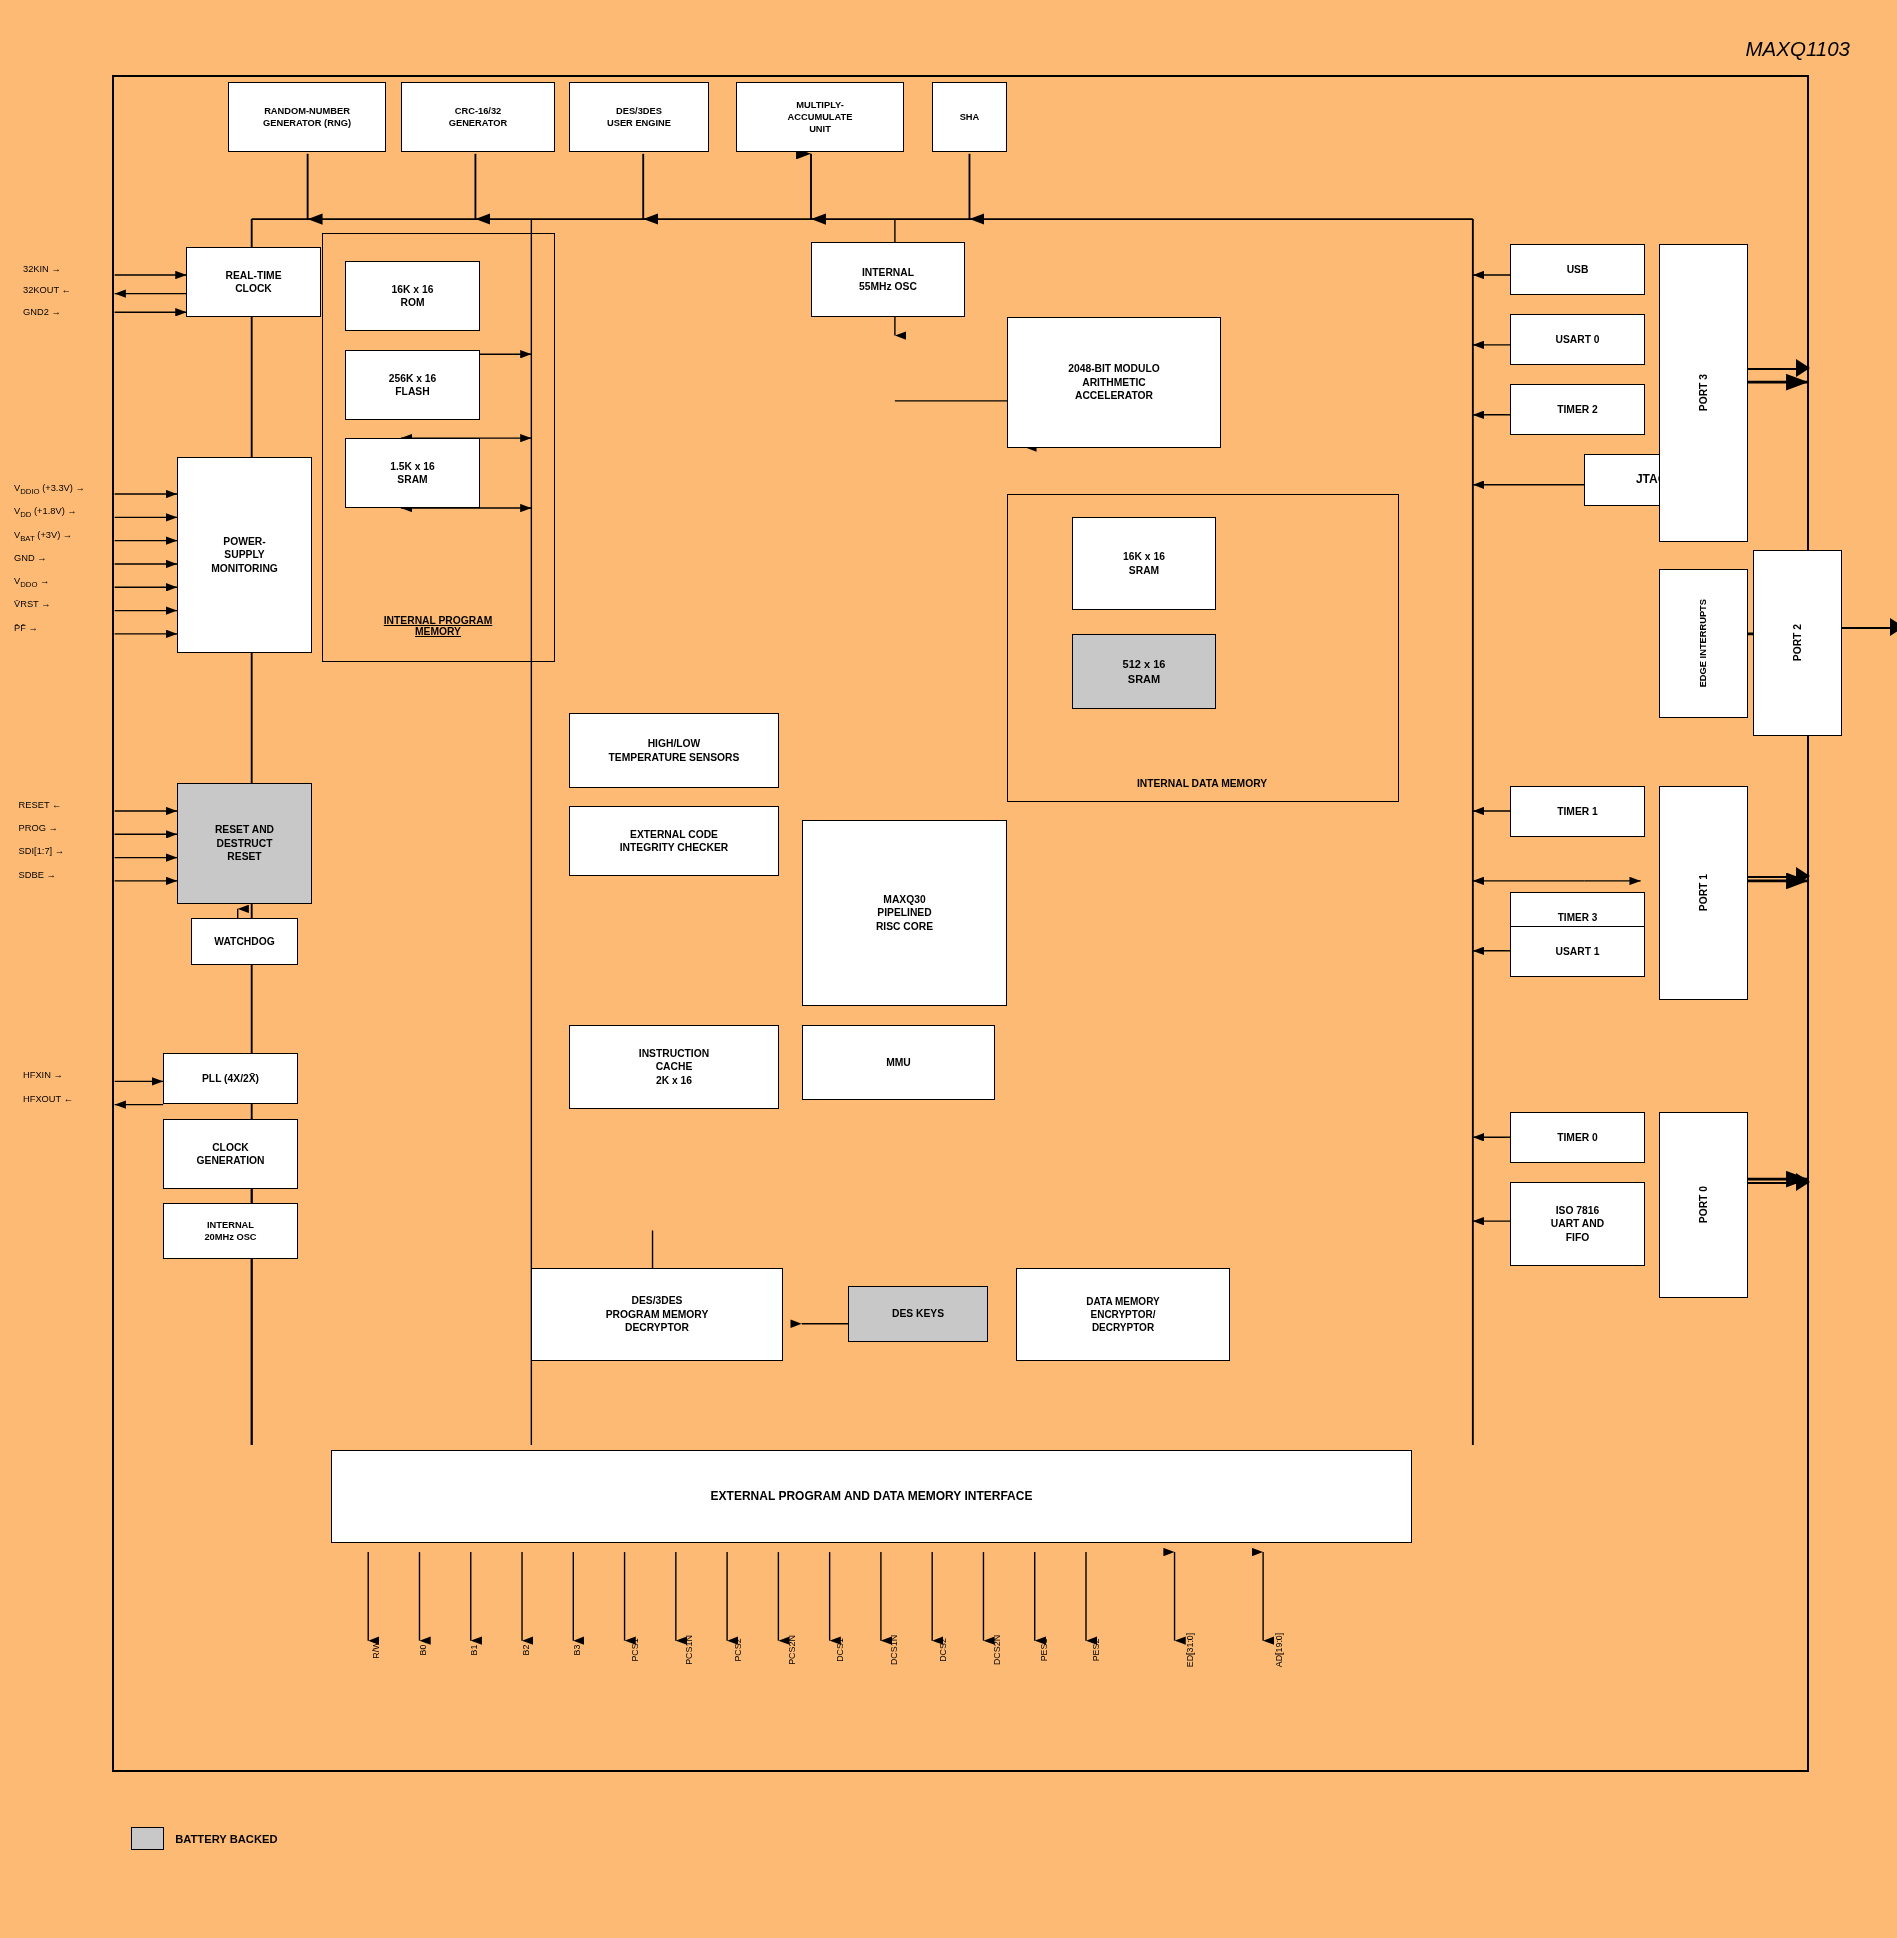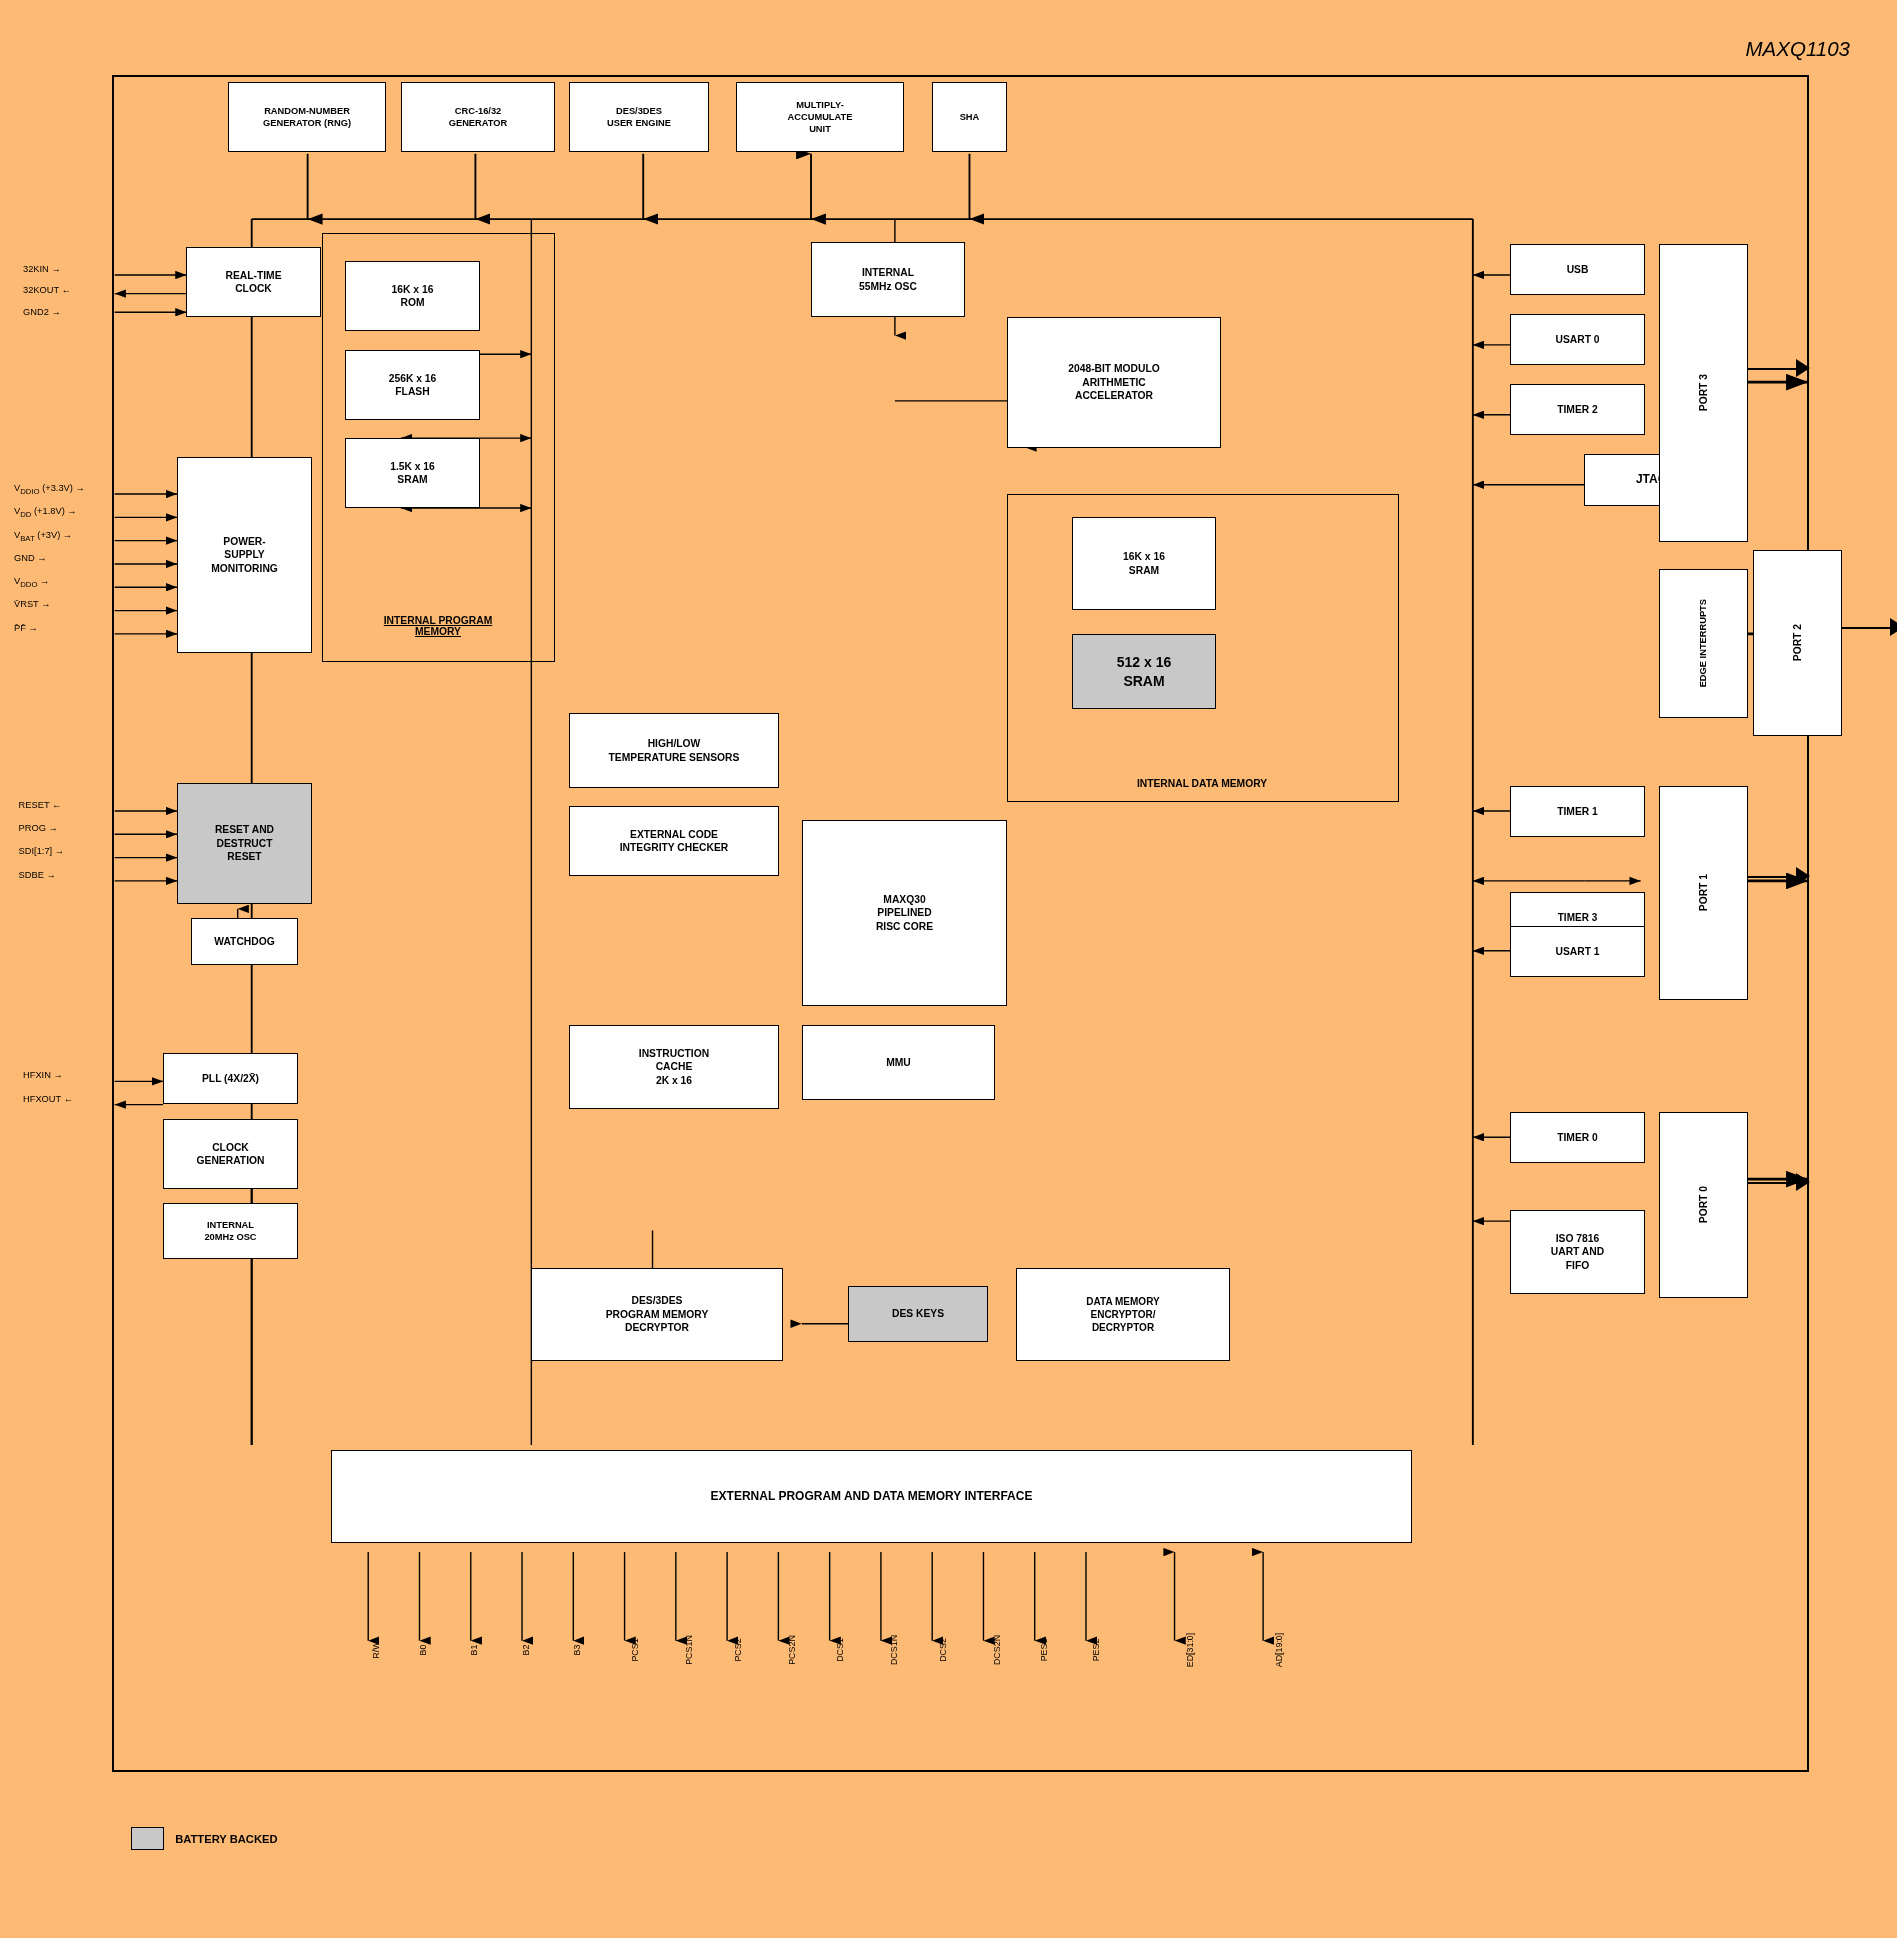--- a/index.html
+++ b/index.html
@@ -318,21 +318,21 @@
   </div>
 
   <div style="position:absolute;left:1007px;top:494px;width:392px;height:308px;border:1.9px solid #000;"></div>
 
   <div style="position:absolute;left:1025px;top:778px;width:354px;text-align:center;font-size:10.3px;font-weight:bold;">INTERNAL DATA MEMORY</div>
 
   <div class="box" style="position:absolute;left:1072px;top:517px;width:144px;height:93px;font-size:10.3px;">
     16K x 16<br>SRAM
   </div>
 
-  <div class="box box-gray" style="position:absolute;left:1072px;top:634px;width:144px;height:75px;font-size:14px;">
+  <div class="box box-gray" style="position:absolute;left:1072px;top:634px;width:144px;height:75px;font-size:11px;">
     512 x 16<br>SRAM
   </div>
 
   <div class="box" style="position:absolute;left:802px;top:820px;width:205px;height:186px;font-size:10.3px;">
     MAXQ30<br>PIPELINED<br>RISC CORE
   </div>
 
   <div class="box" style="position:absolute;left:802px;top:1025px;width:193px;height:75px;font-size:10.3px;">
     MMU
   </div>
@@ -393,21 +393,21 @@
   <div class="box" style="position:absolute;left:1659px;top:786px;width:89px;height:214px;font-size:10.3px;">
     <span style="writing-mode:vertical-rl;transform:rotate(180deg);">PORT 1</span>
   </div>
   <div style="position:absolute;left:1748px;top:876px;width:61px;height:0;border-top:2.8px solid #000;"></div>
   <div style="position:absolute;left:1796px;top:867px;width:0;height:0;border-left:14px solid #000;border-top:9.3px solid transparent;border-bottom:9.3px solid transparent;"></div>
 
   <div class="box" style="position:absolute;left:1510px;top:1112px;width:135px;height:51px;font-size:10.3px;">
     TIMER 0
   </div>
 
-  <div class="box" style="position:absolute;left:1510px;top:1182px;width:135px;height:84px;font-size:10.3px;margin-top:28px;">
+  <div class="box" style="position:absolute;left:1510px;top:1182px;width:135px;height:84px;font-size:10.3px;">
     ISO 7816<br>UART AND<br>FIFO
   </div>
 
   <div class="box" style="position:absolute;left:1659px;top:1112px;width:89px;height:186px;font-size:10.3px;">
     <span style="writing-mode:vertical-rl;transform:rotate(180deg);">PORT 0</span>
   </div>
   <div style="position:absolute;left:1748px;top:1182px;width:61px;height:0;border-top:2.8px solid #000;"></div>
   <div style="position:absolute;left:1796px;top:1173px;width:0;height:0;border-left:14px solid #000;border-top:9.3px solid transparent;border-bottom:9.3px solid transparent;"></div>
 
   <div style="position:absolute;left:23px;top:263px;" class="signal-label">32KIN →</div>

